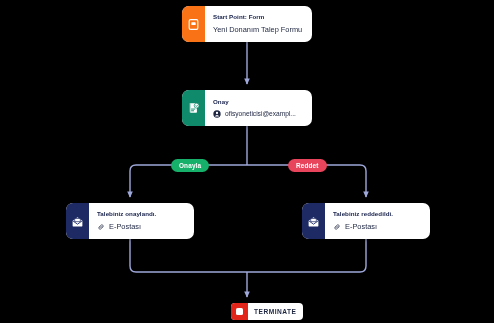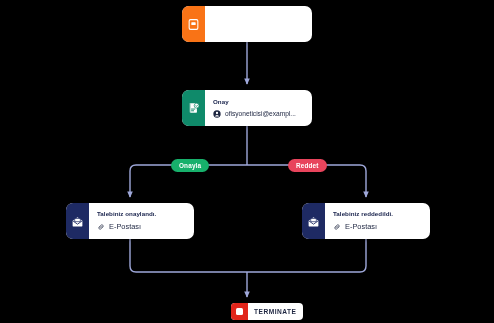--- a/index.html
+++ b/index.html
@@ -204,20 +204,26 @@
 
     <path d="M 247 272 L 247 297" fill="none" stroke="#9fa8da" stroke-width="1.4" marker-end="url(#arrow)"></path>
   </svg>
 
   <div class="node" id="node-start">
     <div class="node-icon">
       <svg class="icon-svg" width="13" height="13" viewBox="0 0 24 24">
         <rect x="4" y="3" width="16" height="18" rx="2.5" fill="none" stroke="#ffffff" stroke-width="2"></rect>
         <rect x="8" y="8" width="8" height="5" rx="1" fill="#ffffff"></rect>
       </svg>
+    </div>
+    <div class="node-body">
+      <div class="node-title">Start Point: Form</div>
+      <div class="node-sub">
+        <span>Yeni Donanım Talep Formu</span>
+      </div>
     </div>
   </div>
 
   <div class="node" id="node-approval">
     <div class="node-icon">
       <svg class="icon-svg" width="14" height="14" viewBox="0 0 24 24">
         <path d="M5 4 h10 a2 2 0 0 1 2 2 v13 a1 1 0 0 1 -1 1 H6 a2 2 0 0 1 -2 -2 V5 a1 1 0 0 1 1 -1 z" fill="#ffffff"></path>
         <rect x="4" y="4" width="1.6" height="16" fill="#0f8a6a"></rect>
         <rect x="7" y="13" width="7" height="1.6" fill="#0f8a6a"></rect>
         <rect x="7" y="16" width="5" height="1.6" fill="#0f8a6a"></rect>

